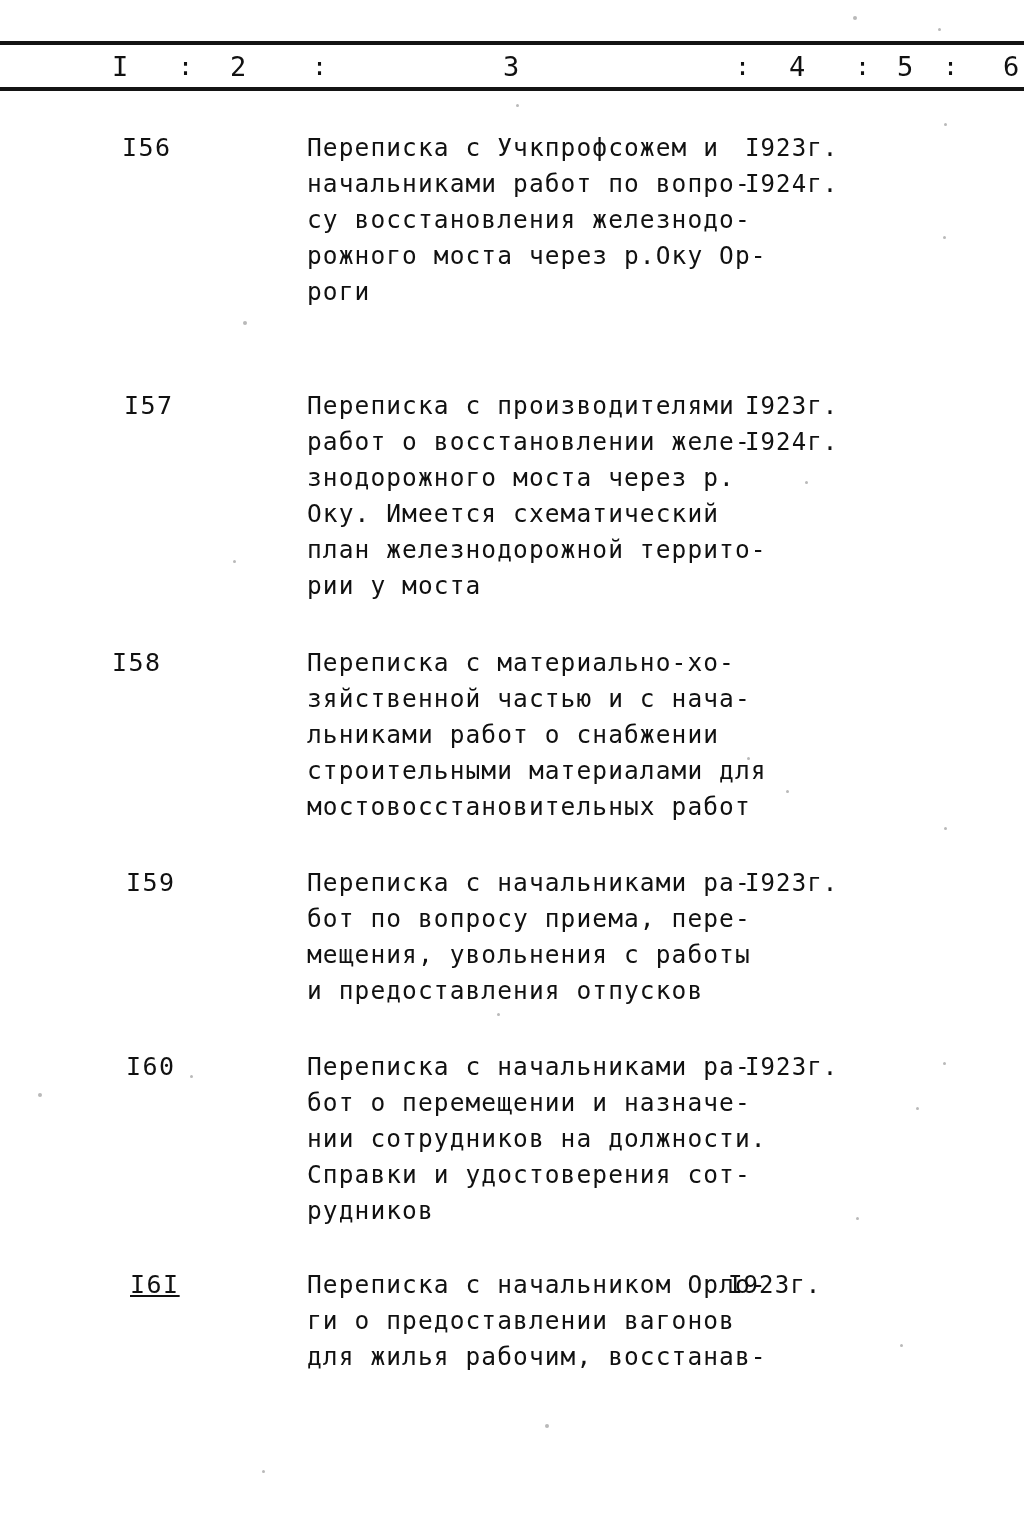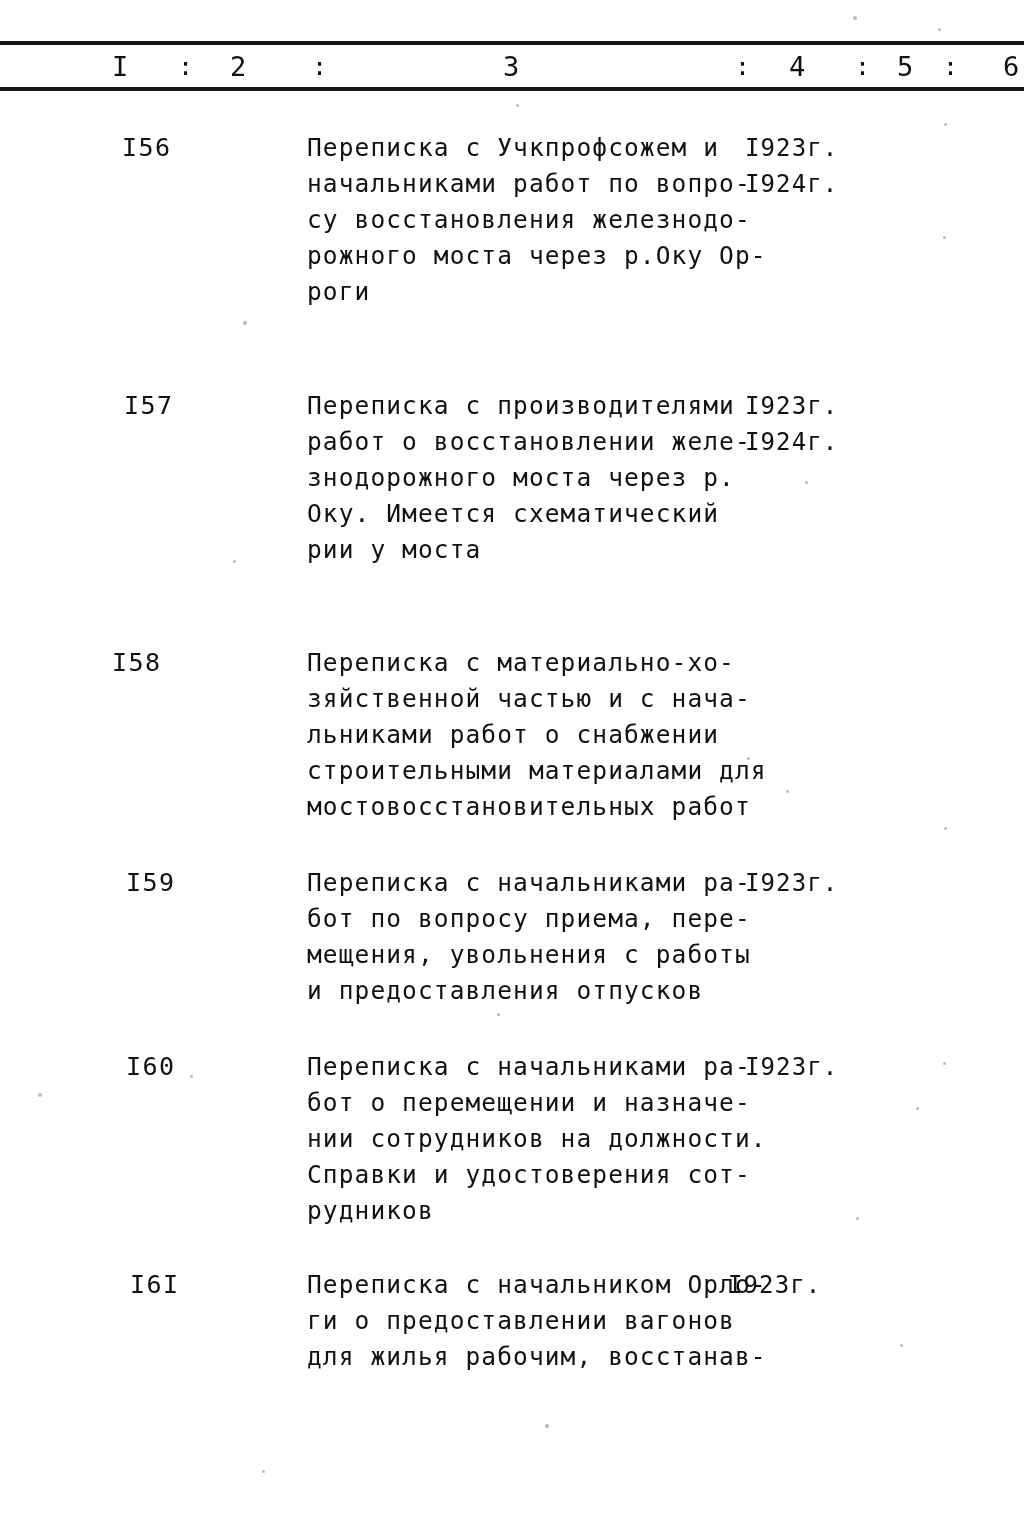--- a/index.html
+++ b/index.html
@@ -152,20 +152,23 @@
             <span class="line-text">работ о восстановлении желе-</span>
             <span class="line-date">I924г.</span>
           </div>
           <div class="line-row">
             <span class="line-text">знодорожного моста через р.</span>
           </div>
           <div class="line-row">
             <span class="line-text">Оку. Имеется схематический</span>
           </div>
           <div class="line-row">
+            <span class="line-text">план железнодорожной террито-</span>
+          </div>
+          <div class="line-row">
             <span class="line-text">рии у моста</span>
           </div>
         </div>
       </div>
       <div class="entry" style="top: 645px;">
         <div class="entry-num" style="left: 112px;">I58</div>
         <div class="entry-body">
           <div class="line-row">
             <span class="line-text">Переписка с материально-хо-</span>
           </div>
@@ -216,21 +219,21 @@
           </div>
           <div class="line-row">
             <span class="line-text">Справки и удостоверения сот-</span>
           </div>
           <div class="line-row">
             <span class="line-text">рудников</span>
           </div>
         </div>
       </div>
       <div class="entry" style="top: 1267px;">
-        <div class="entry-num" style="left: 130px;">I6I</div>
+        <div class="entry-num" style="left: 130px; text-decoration: underline;">I6I</div>
         <div class="entry-body">
           <div class="line-row">
             <span class="line-text">Переписка с начальником Орло-</span>
             <span class="line-date tight">I923г.</span>
           </div>
           <div class="line-row">
             <span class="line-text">ги о предоставлении вагонов</span>
           </div>
           <div class="line-row">
             <span class="line-text">для жилья рабочим, восстанав-</span>

